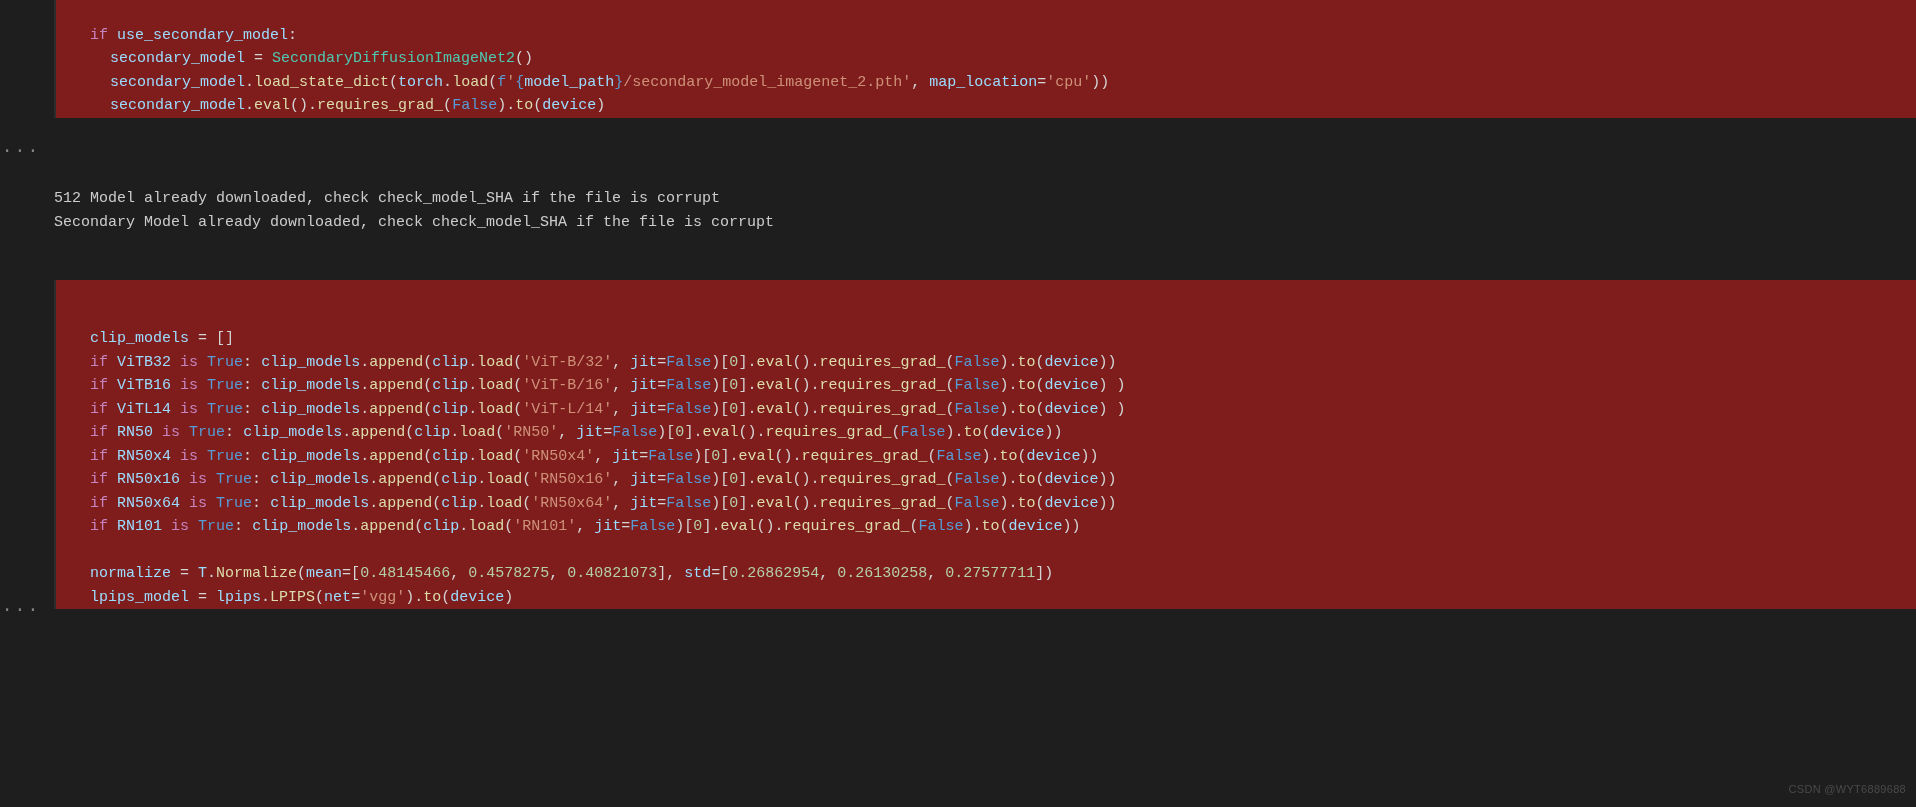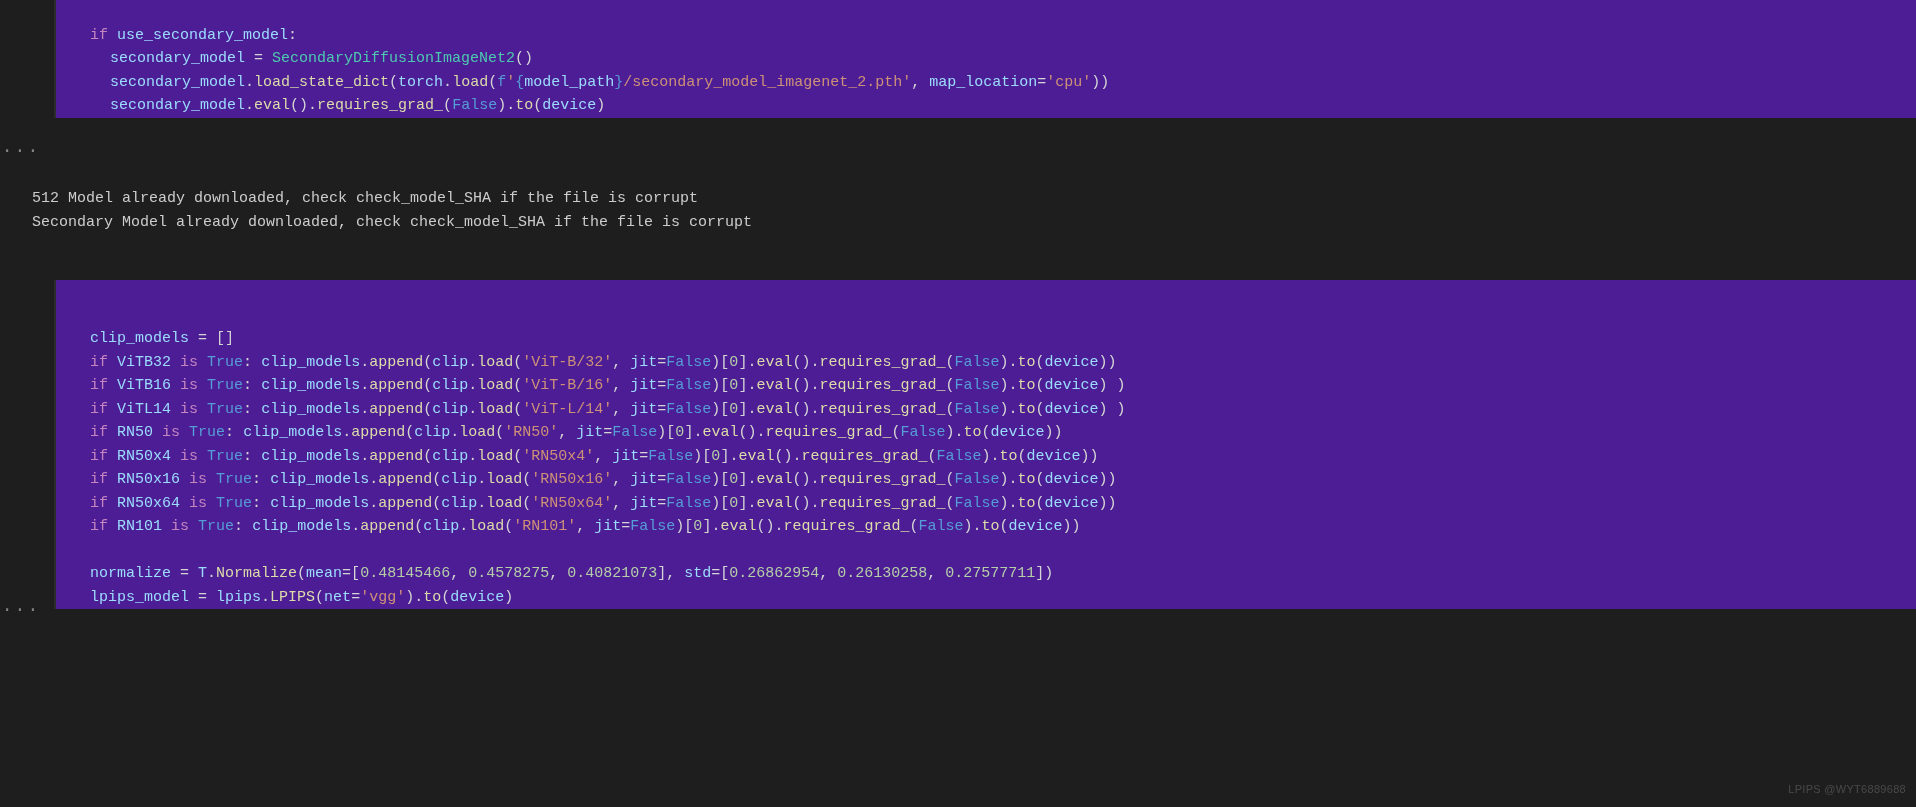--- a/index.html
+++ b/index.html
@@ -18,29 +18,29 @@
     position: absolute;
     left: 0;
     top: 0;
     width: 42px;
     color: #858585;
     text-align: center;
     user-select: none;
   }
   .gutter .dots { font-size: 18px; letter-spacing: 2px; line-height: 23.5px; }
   .code-cell {
-    background: #4c1d95;
+    background: #7f1d1d;
     margin-left: 54px;
     margin-right: 0;
     padding: 0 0 0 34px;
     white-space: pre;
     border-left: 2px solid #2c2c2c;
   }
   .output-cell {
-    margin-left: 32px;
+    margin-left: 54px;
     padding: 0 0 0 0;
     white-space: pre;
     color: #cccccc;
   }
   .indent-guide {
     display: inline-block;
     border-left: 1px solid #404040;
     padding-left: 19px;
     margin-left: 0;
   }
@@ -107,13 +107,13 @@
 </div>
 
   <div class="gap-v"></div>
 
   <div class="gutter" style="top:599px;">
     <div class="dots">···</div>
   </div>
 
 </div>
 
-<div class="watermark">LPIPS @WYT6889688</div>
+<div class="watermark">CSDN @WYT6889688</div>
 
 </body></html>

